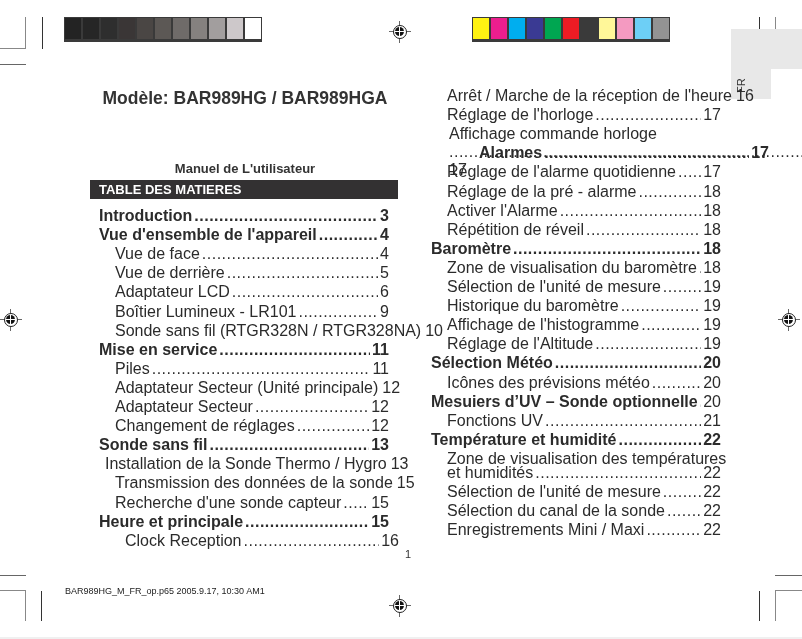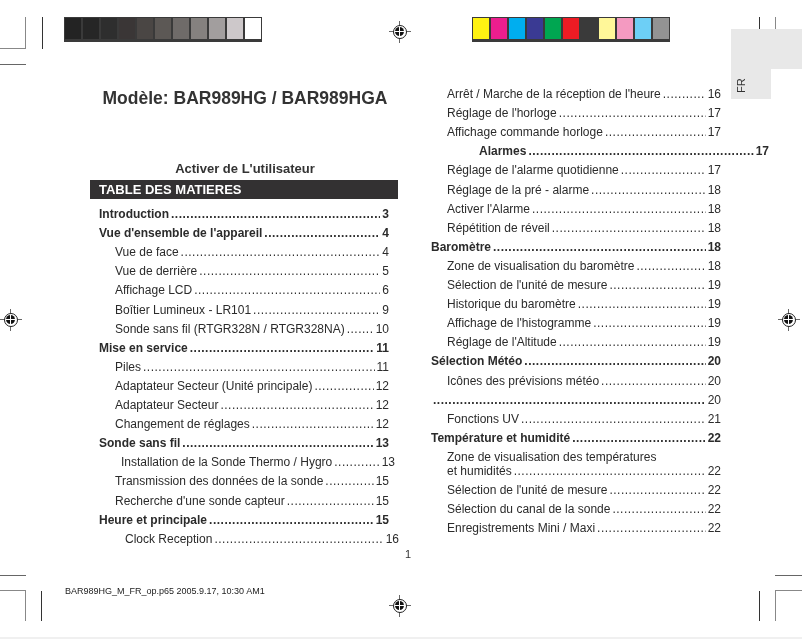--- a/index.html
+++ b/index.html
@@ -19,21 +19,21 @@
     .reg .vl { position: absolute; left: 10px; top: 0; width: 1px; height: 22px; background: #666; }
     .reg .ring { position: absolute; left: 4px; top: 4px; width: 12px; height: 12px; border: 1px solid #222; border-radius: 50%; background: #fff; }
     .reg .dot { position: absolute; left: 6px; top: 6px; width: 10px; height: 10px; border-radius: 50%; background: #111; }
     .reg .dot::before { content: ""; position: absolute; left: 4px; top: 0; width: 1px; height: 10px; background: #fff; }
     .reg .dot::after { content: ""; position: absolute; left: 0; top: 4px; width: 10px; height: 1px; background: #fff; }
     .fr-tab { position: absolute; left: 731px; top: 29px; width: 71px; height: 40px; background: #e8e8e8; }
     .fr-tab2 { position: absolute; left: 731px; top: 29px; width: 40px; height: 70px; background: #e8e8e8; }
     .title { position: absolute; left: 88px; top: 87px; width: 314px; text-align: center; font-weight: bold; font-size: 17.5px; line-height: 22px; color: #333; }
     .subtitle { position: absolute; left: 88px; top: 161px; width: 314px; text-align: center; font-weight: bold; font-size: 13px; color: #333; }
     .toc-bar { position: absolute; left: 90px; top: 180px; width: 308px; height: 19px; background: #333132; color: #fff; font-weight: bold; font-size: 13px; line-height: 19px; padding-left: 9px; box-sizing: border-box; }
-    .toc { position: absolute; font-size: 12px; color: #2b2b2b; }
+    .toc { position: absolute; font-size: 16px; color: #2b2b2b; }
     .toc-row { position: absolute; display: flex; align-items: baseline; white-space: nowrap; }
     .toc-row .lbl { flex: 0 0 auto; }
     .toc-row .dots { flex: 1 1 auto; overflow: hidden; margin: 0 2px; letter-spacing: 0.5px; }
     .toc-row .dots::after { content: "......................................................................................................................................................"; }
     .toc-row .pg { flex: 0 0 auto; }
     .toc-row.bold .lbl, .toc-row.bold .dots, .toc-row.bold .pg { font-weight: bold; }
     .toc-row.bold.plain-pg .pg { font-weight: normal; }
     .page-num { position: absolute; left: 405px; top: 548px; font-size: 11px; color: #333; }
     .footer-text { position: absolute; left: 65px; top: 586px; font-size: 9px; color: #222; }
     .bottom-strip { position: absolute; left: 0; top: 637px; width: 802px; height: 2px; background: #f0f0f0; }
@@ -109,21 +109,21 @@
     <div class="dot" style="left:6px; top:6px; width:9px; height:9px;"></div>
   </div>
 
 <div class="fr-tab"></div>
 <div class="fr-tab2"></div>
 <div class="abs" style="left:735px; top:93px; font-size:11px; color:#333; transform:rotate(-90deg); transform-origin:left top;">FR</div>
 
 <div class="title">
   <div>Modèle: BAR989HG / BAR989HGA</div>
 </div>
-<div class="subtitle">Activer de L'utilisateur</div>
+<div class="subtitle">Manuel de L'utilisateur</div>
 <div class="toc-bar">TABLE DES MATIERES</div>
 
 <div id="toc-left">
     <div class="toc toc-row bold" style="left: 99px; top: 207px; width: 290px;">
       <span class="lbl">Introduction</span>
       <span class="dots"></span>
       <span class="pg">3</span>
     </div>
     <div class="toc toc-row bold" style="left: 99px; top: 226.1px; width: 290px;">
       <span class="lbl">Vue d'ensemble de l'appareil</span>
@@ -134,21 +134,21 @@
       <span class="lbl">Vue de face</span>
       <span class="dots"></span>
       <span class="pg">4</span>
     </div>
     <div class="toc toc-row" style="left: 115px; top: 264.3px; width: 274px;">
       <span class="lbl">Vue de derrière</span>
       <span class="dots"></span>
       <span class="pg">5</span>
     </div>
     <div class="toc toc-row" style="left: 115px; top: 283.4px; width: 274px;">
-      <span class="lbl">Affichage LCD</span>
+      <span class="lbl">Adaptateur LCD</span>
       <span class="dots"></span>
       <span class="pg">6</span>
     </div>
     <div class="toc toc-row" style="left: 115px; top: 302.5px; width: 274px;">
       <span class="lbl">Boîtier Lumineux - LR101</span>
       <span class="dots"></span>
       <span class="pg">9</span>
     </div>
     <div class="toc toc-row" style="left: 115px; top: 321.6px; width: 274px;">
       <span class="lbl">Sonde sans fil (RTGR328N / RTGR328NA)</span>
@@ -178,21 +178,21 @@
     <div class="toc toc-row" style="left: 115px; top: 417.1px; width: 274px;">
       <span class="lbl">Changement de réglages</span>
       <span class="dots"></span>
       <span class="pg">12</span>
     </div>
     <div class="toc toc-row bold" style="left: 99px; top: 436.2px; width: 290px;">
       <span class="lbl">Sonde sans fil</span>
       <span class="dots"></span>
       <span class="pg">13</span>
     </div>
-    <div class="toc toc-row" style="left: 121px; top: 455.3px; width: 274px;">
+    <div class="toc toc-row" style="left: 105px; top: 455.3px; width: 274px;">
       <span class="lbl">Installation de la Sonde Thermo / Hygro</span>
       <span class="dots"></span>
       <span class="pg">13</span>
     </div>
     <div class="toc toc-row" style="left: 115px; top: 474.4px; width: 274px;">
       <span class="lbl">Transmission des données de la sonde</span>
       <span class="dots"></span>
       <span class="pg">15</span>
     </div>
     <div class="toc toc-row" style="left: 115px; top: 493.5px; width: 274px;">
@@ -215,21 +215,21 @@
     <div class="toc toc-row" style="left: 447px; top: 87px; width: 274px;">
       <span class="lbl">Arrêt / Marche de la réception de l'heure</span>
       <span class="dots"></span>
       <span class="pg">16</span>
     </div>
     <div class="toc toc-row" style="left: 447px; top: 106.1px; width: 274px;">
       <span class="lbl">Réglage de l'horloge</span>
       <span class="dots"></span>
       <span class="pg">17</span>
     </div>
-    <div class="toc toc-row" style="left: 447px; top: 125.2px; width: 274px;">
+    <div class="toc toc-row" style="left: 447px; top: 125.2px; width: 274px; flex-direction: column;">
       <span class="lbl">Affichage commande horloge</span>
       <span class="dots"></span>
       <span class="pg">17</span>
     </div>
     <div class="toc toc-row bold" style="left: 431px; top: 144.3px; width: 290px; margin-left: 48px;">
       <span class="lbl">Alarmes</span>
       <span class="dots"></span>
       <span class="pg">17</span>
     </div>
     <div class="toc toc-row" style="left: 447px; top: 163.4px; width: 274px;">
@@ -286,20 +286,21 @@
       <span class="lbl">Sélection Météo</span>
       <span class="dots"></span>
       <span class="pg">20</span>
     </div>
     <div class="toc toc-row" style="left: 447px; top: 373.5px; width: 274px;">
       <span class="lbl">Icônes des prévisions météo</span>
       <span class="dots"></span>
       <span class="pg">20</span>
     </div>
     <div class="toc toc-row bold plain-pg" style="left: 431px; top: 392.6px; width: 290px;">
+      <span class="lbl">Mesuiers d’UV – Sonde optionnelle</span>
       <span class="dots"></span>
       <span class="pg">20</span>
     </div>
     <div class="toc toc-row" style="left: 447px; top: 411.7px; width: 274px;">
       <span class="lbl">Fonctions UV</span>
       <span class="dots"></span>
       <span class="pg">21</span>
     </div>
     <div class="toc toc-row bold" style="left: 431px; top: 430.8px; width: 290px;">
       <span class="lbl">Température et humidité</span>

